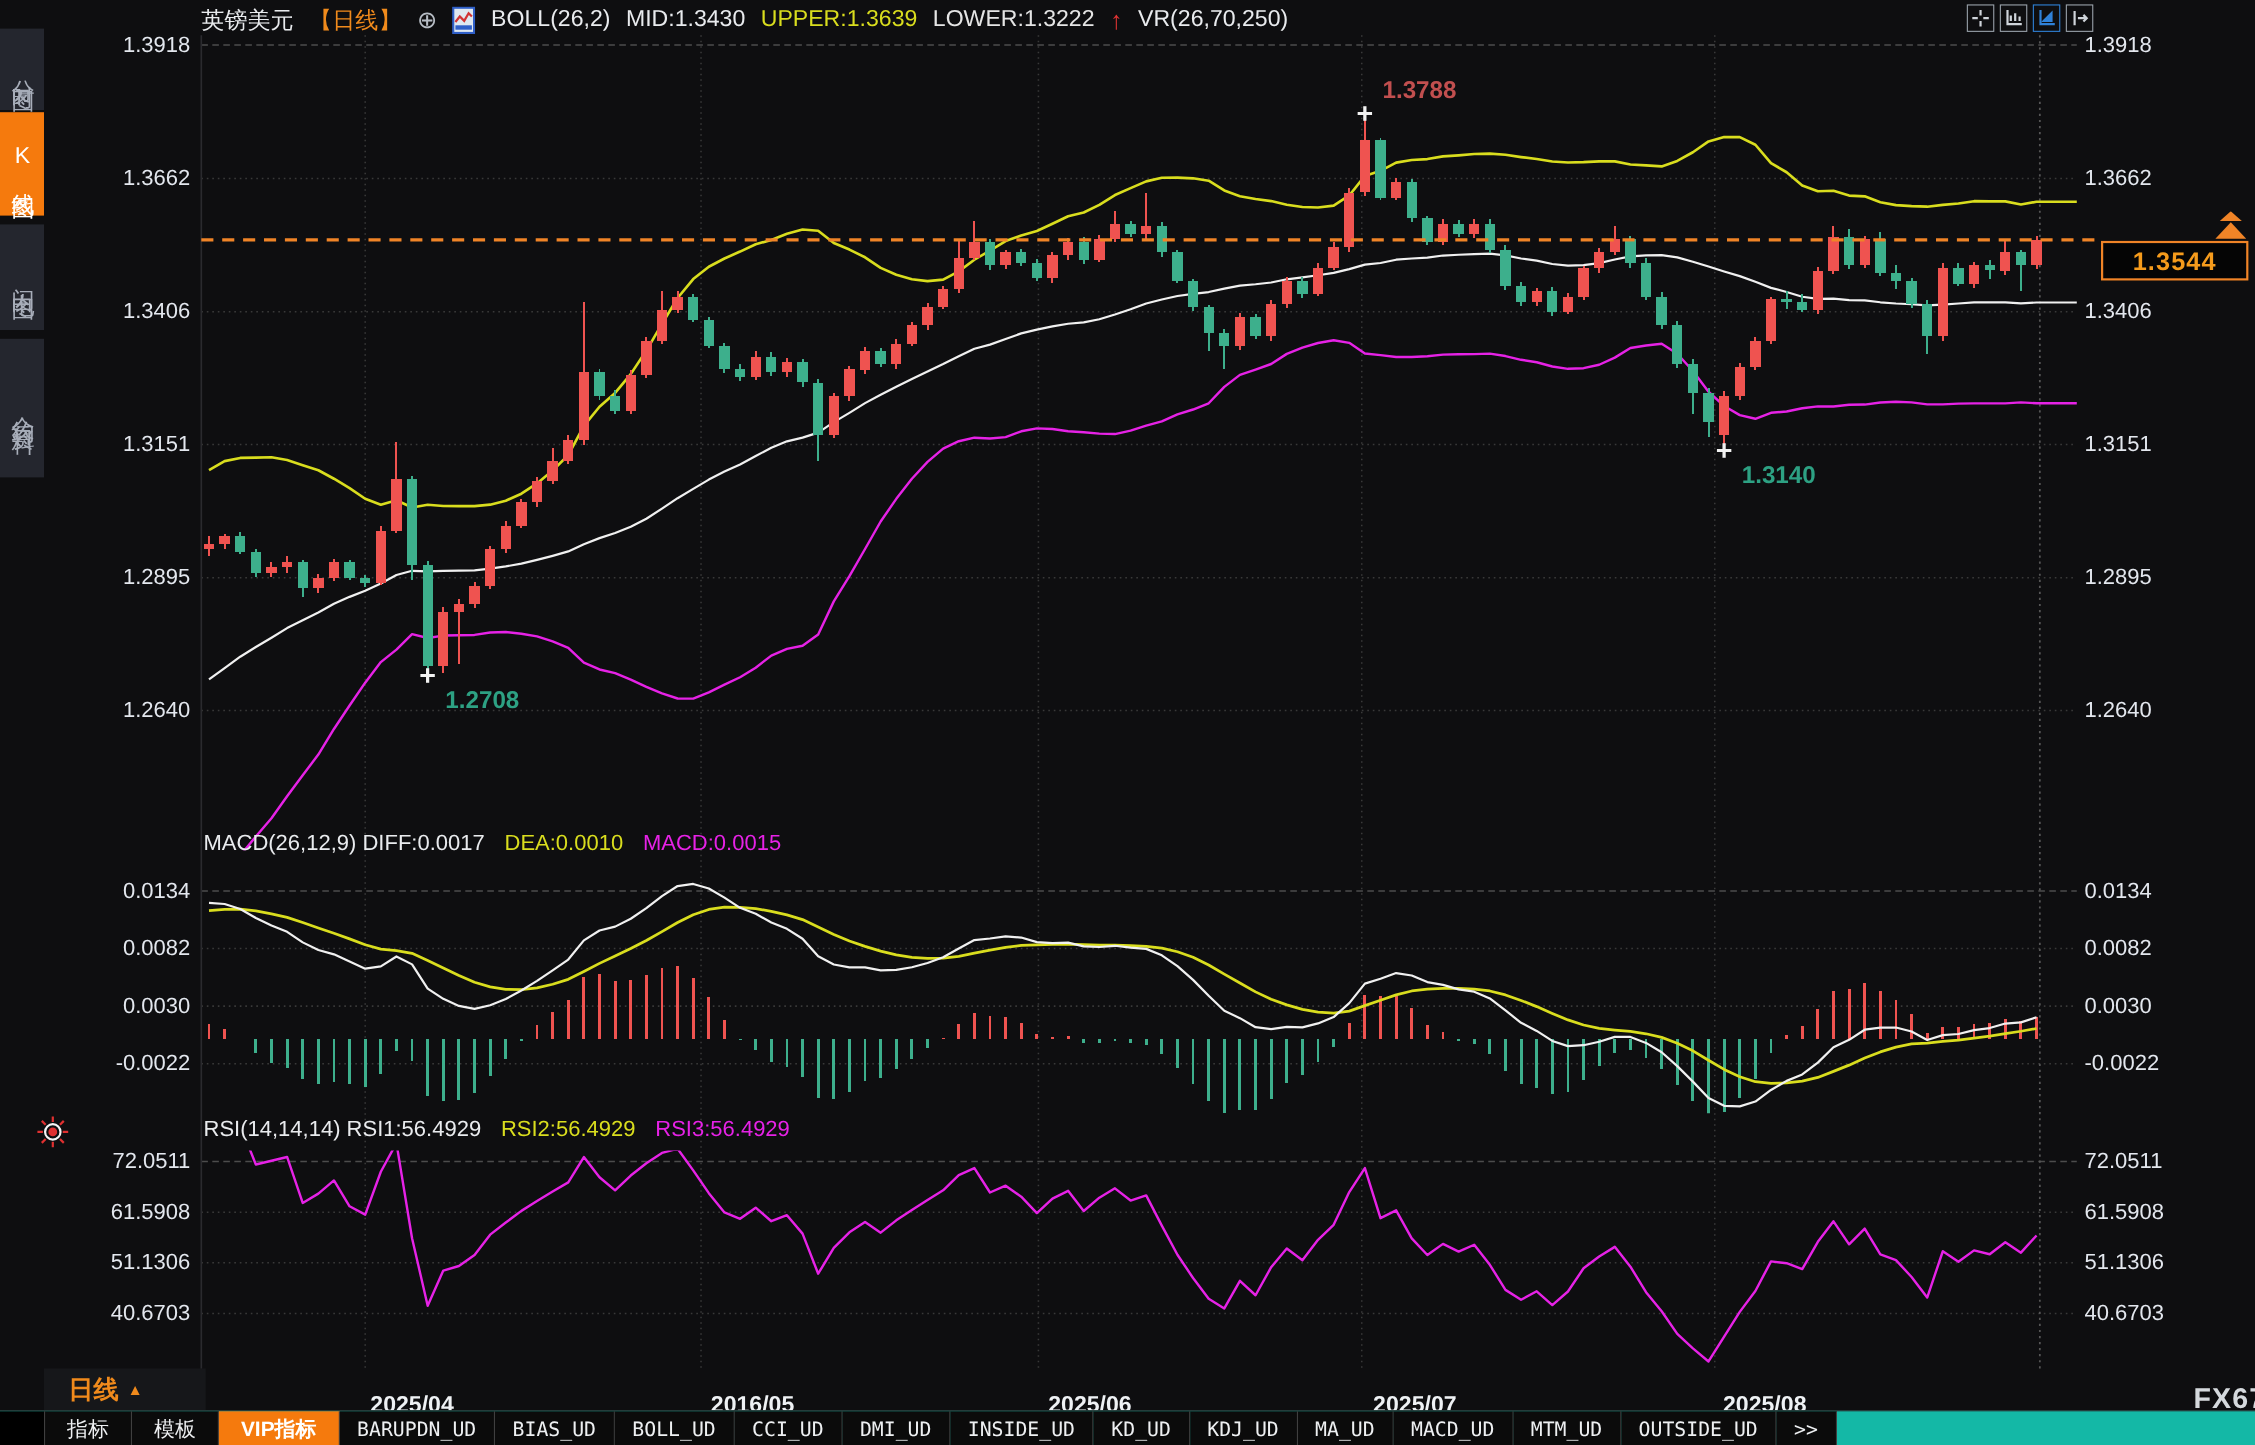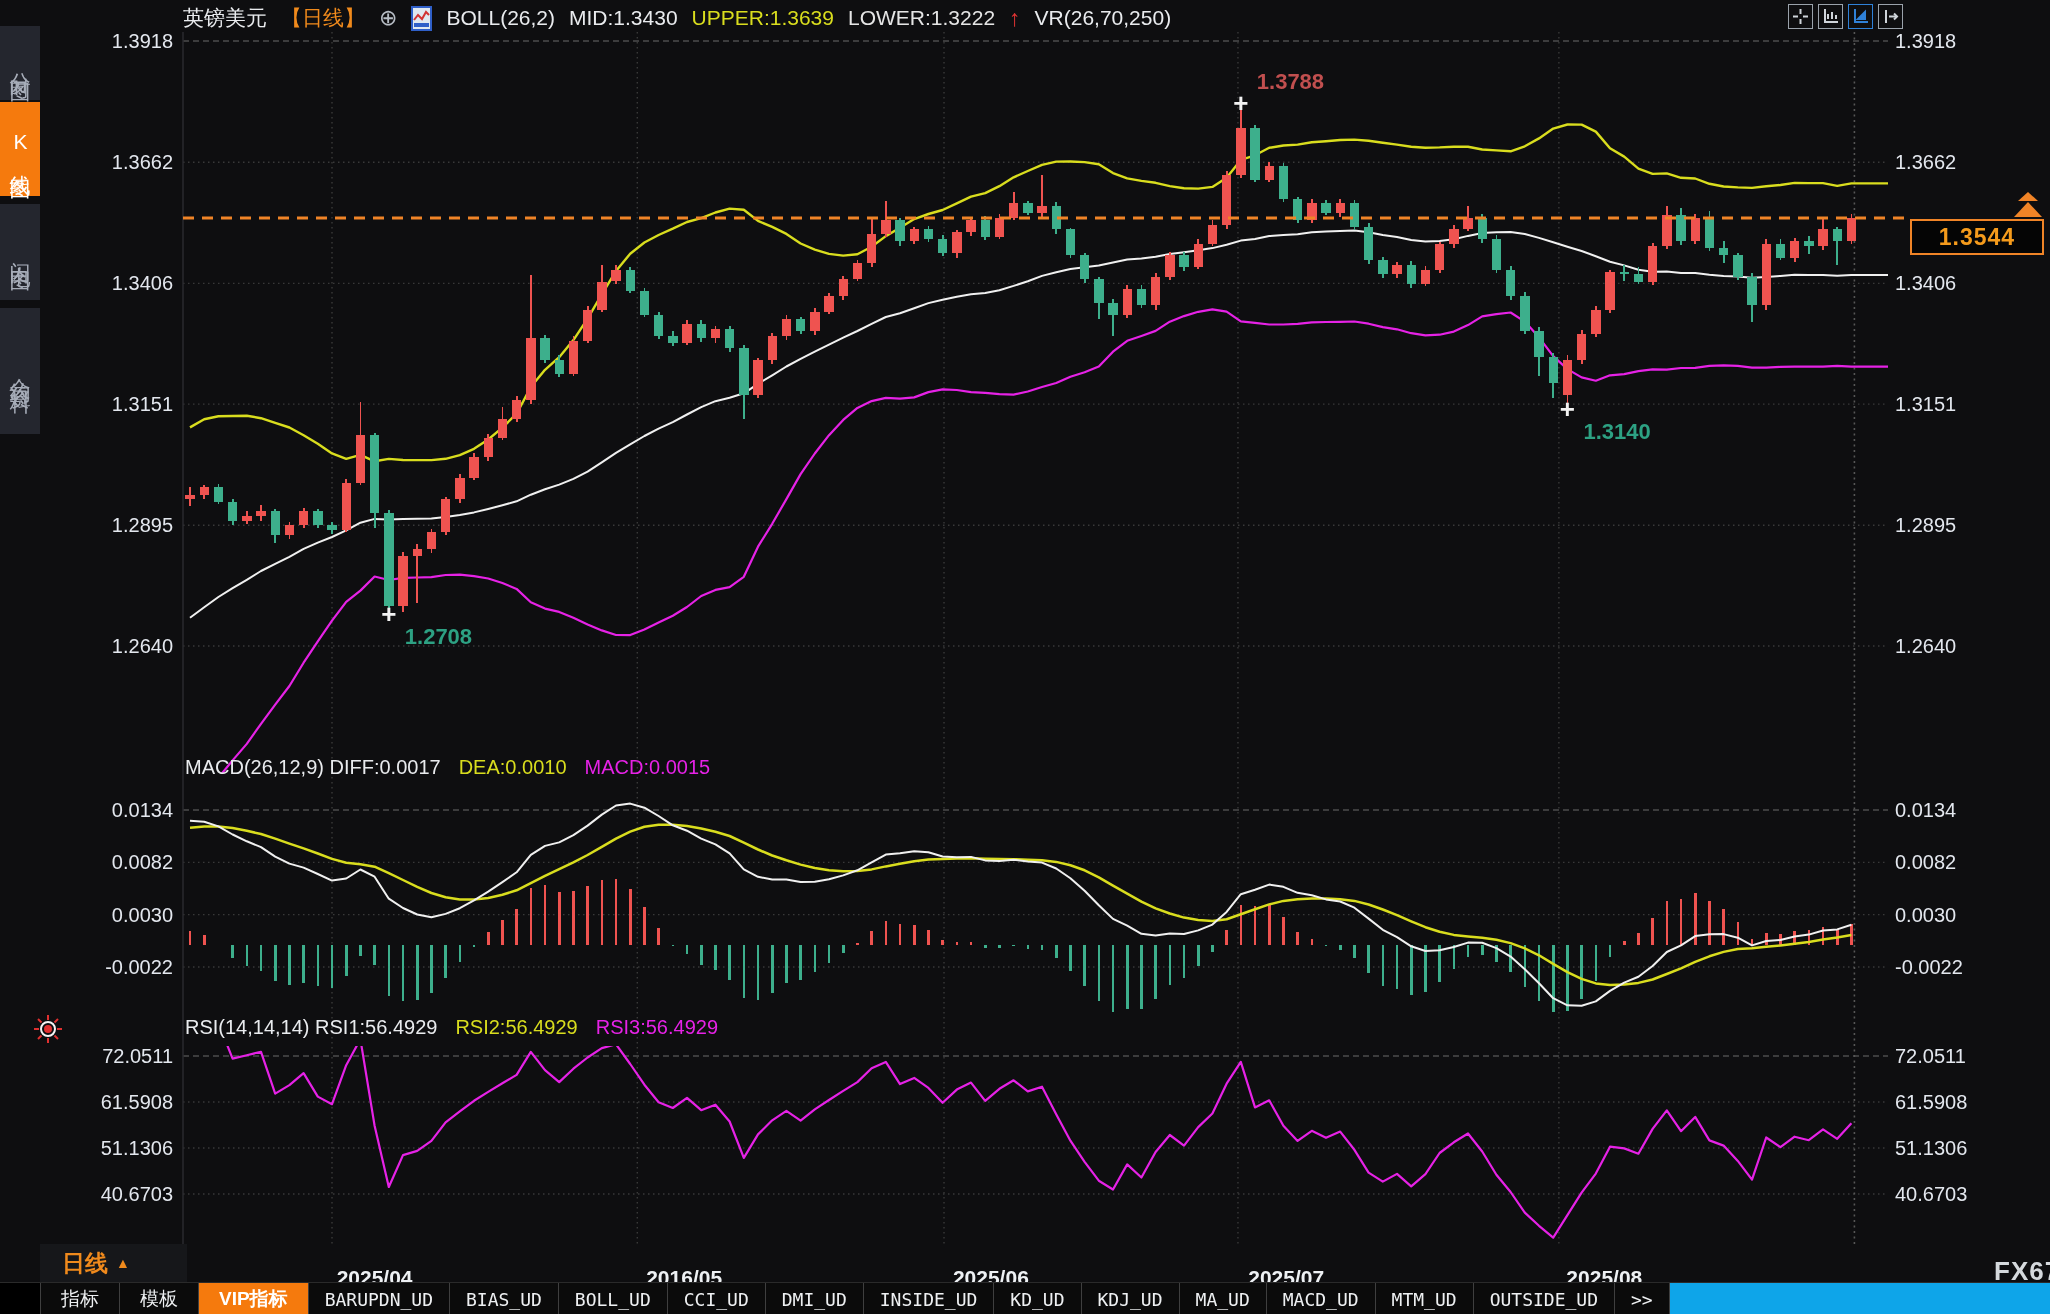--- a/index.html
+++ b/index.html
@@ -45,21 +45,21 @@
   
   .xdate{position:absolute;top:1248px;width:130px;text-align:center;font-size:21px;font-weight:bold;color:#eef1f4;margin-top:18px;}
   
   #period-cell{position:absolute;left:40px;top:1244px;width:147px;height:38px;background:#16171a;
                display:flex;align-items:center;gap:8px;padding-left:22px;box-sizing:border-box;cursor:pointer;}
   #period-cell .ptxt{color:#f08a1c;font-size:23px;font-weight:bold;}
   #period-cell .parrow{color:#f08a1c;font-size:14px;}
   
   #watermark{position:absolute;left:1950px;top:1256px;font-size:26px;font-weight:bold;color:#d5d9dd;letter-spacing:1px;margin-left:44px;}
   
-  #toolbar{position:absolute;left:0;top:1282px;width:2050px;height:32px;background:#0ea5e9;
+  #toolbar{position:absolute;left:0;top:1282px;width:2050px;height:32px;background:#14b8a6;
            border-top:1px solid #2a2a2a;display:flex;align-items:stretch;}
   #toolbar .spacer{width:40px;background:#000;}
   .tb-cell{display:flex;align-items:center;justify-content:center;background:#0b0b0b;
            border-right:1px solid #3f3f3f;color:#eef0f2;font-size:19px;padding:0 16px;cursor:pointer;white-space:nowrap;}
   .tb-cell.cn{font-family:"Liberation Sans",sans-serif;padding:0 20px;}
   .tb-cell.mono{font-family:"DejaVu Sans Mono","Liberation Mono",monospace;font-size:18px;}
   .tb-cell.active{background:#f57a0d;color:#ffffff;font-weight:bold;}
   .tb-cell.first{border-left:1px solid #3f3f3f;}
   
   #alert-icon{position:absolute;left:33px;top:1014px;}

